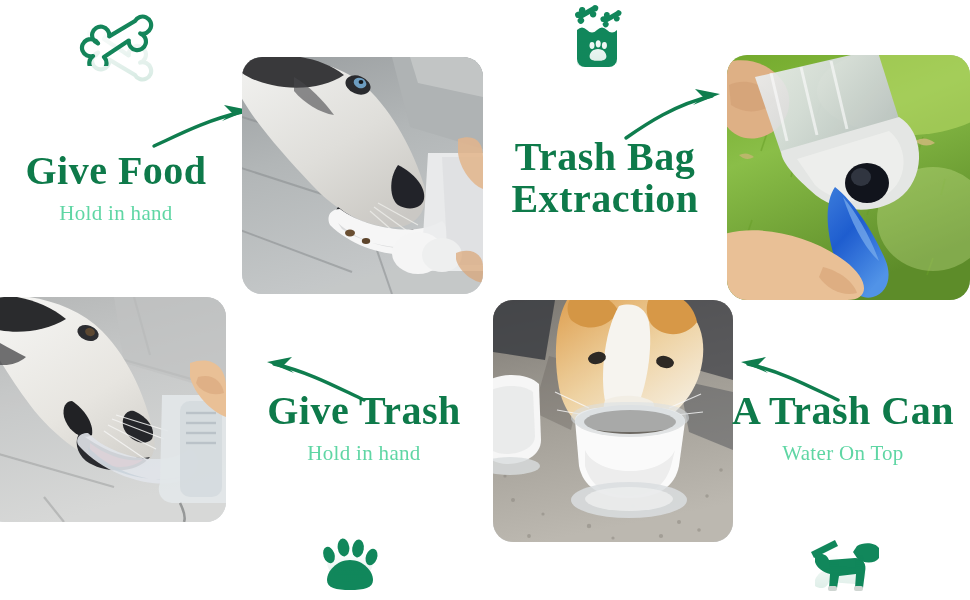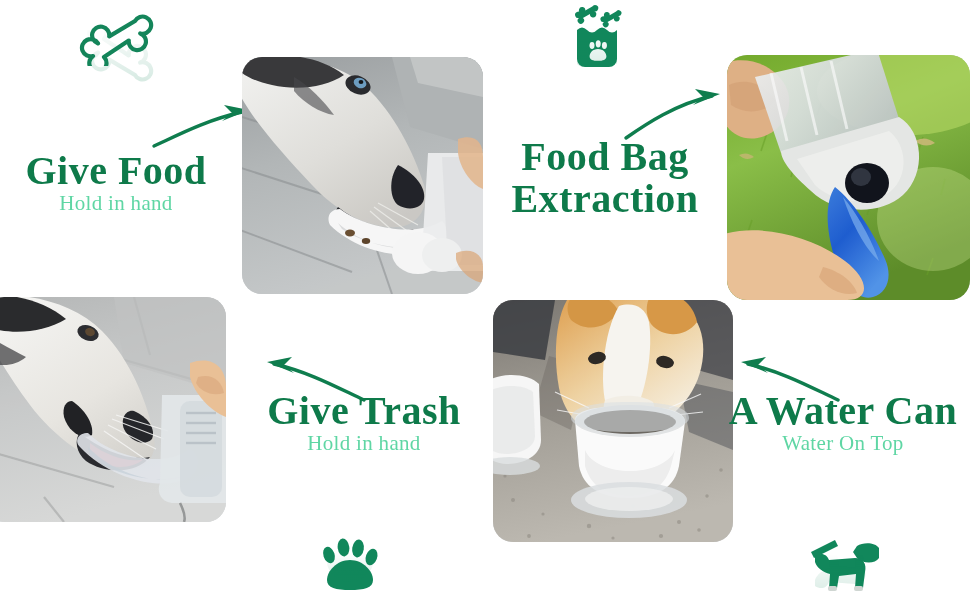--- a/index.html
+++ b/index.html
@@ -44,21 +44,21 @@
     color: #0e7a4a;
     white-space: pre-line;
     letter-spacing: 0.5px;
   }
   .caption .subline {
     font-family: "Liberation Serif", serif;
     font-weight: normal;
     font-size: 21px;
     line-height: 1.1;
     color: #5fd6a4;
-    margin-top: 0;
+    margin-top: 10px;
     letter-spacing: 0.3px;
   }
 
   
   .deco {
     position: absolute;
   }
   .arrow {
     position: absolute;
   }
@@ -469,31 +469,31 @@
       <rect width="240" height="242" fill="#000" opacity="0.02"></rect>
     </svg>
   </div>
 
   <div class="caption" style="left:6px; top:150px; width:220px;">
     <div class="headline">Give Food</div>
     <div class="subline">Hold in hand</div>
   </div>
 
   <div class="caption" style="left:492px; top:136px; width:226px;">
-    <div class="headline">Food Bag
+    <div class="headline">Trash Bag
 Extraction</div>
   </div>
 
   <div class="caption" style="left:242px; top:390px; width:244px;">
     <div class="headline">Give Trash</div>
     <div class="subline">Hold in hand</div>
   </div>
 
   <div class="caption" style="left:722px; top:390px; width:242px;">
-    <div class="headline">A Water Can</div>
+    <div class="headline">A Trash Can</div>
     <div class="subline">Water On Top</div>
   </div>
 
   <div class="deco" style="left:318px; top:538px; width:64px; height:52px;">
     <svg width="64" height="52" viewBox="0 0 64 52">
       <g fill="#11875b">
         <ellipse cx="11" cy="17" rx="5.6" ry="8.4" transform="rotate(-18 11 17)"></ellipse>
         <ellipse cx="25.5" cy="9.5" rx="5.8" ry="9" transform="rotate(-7 25.5 9.5)"></ellipse>
         <ellipse cx="40" cy="10.5" rx="5.8" ry="9" transform="rotate(8 40 10.5)"></ellipse>
         <ellipse cx="53.5" cy="19" rx="5.6" ry="8.4" transform="rotate(20 53.5 19)"></ellipse>

